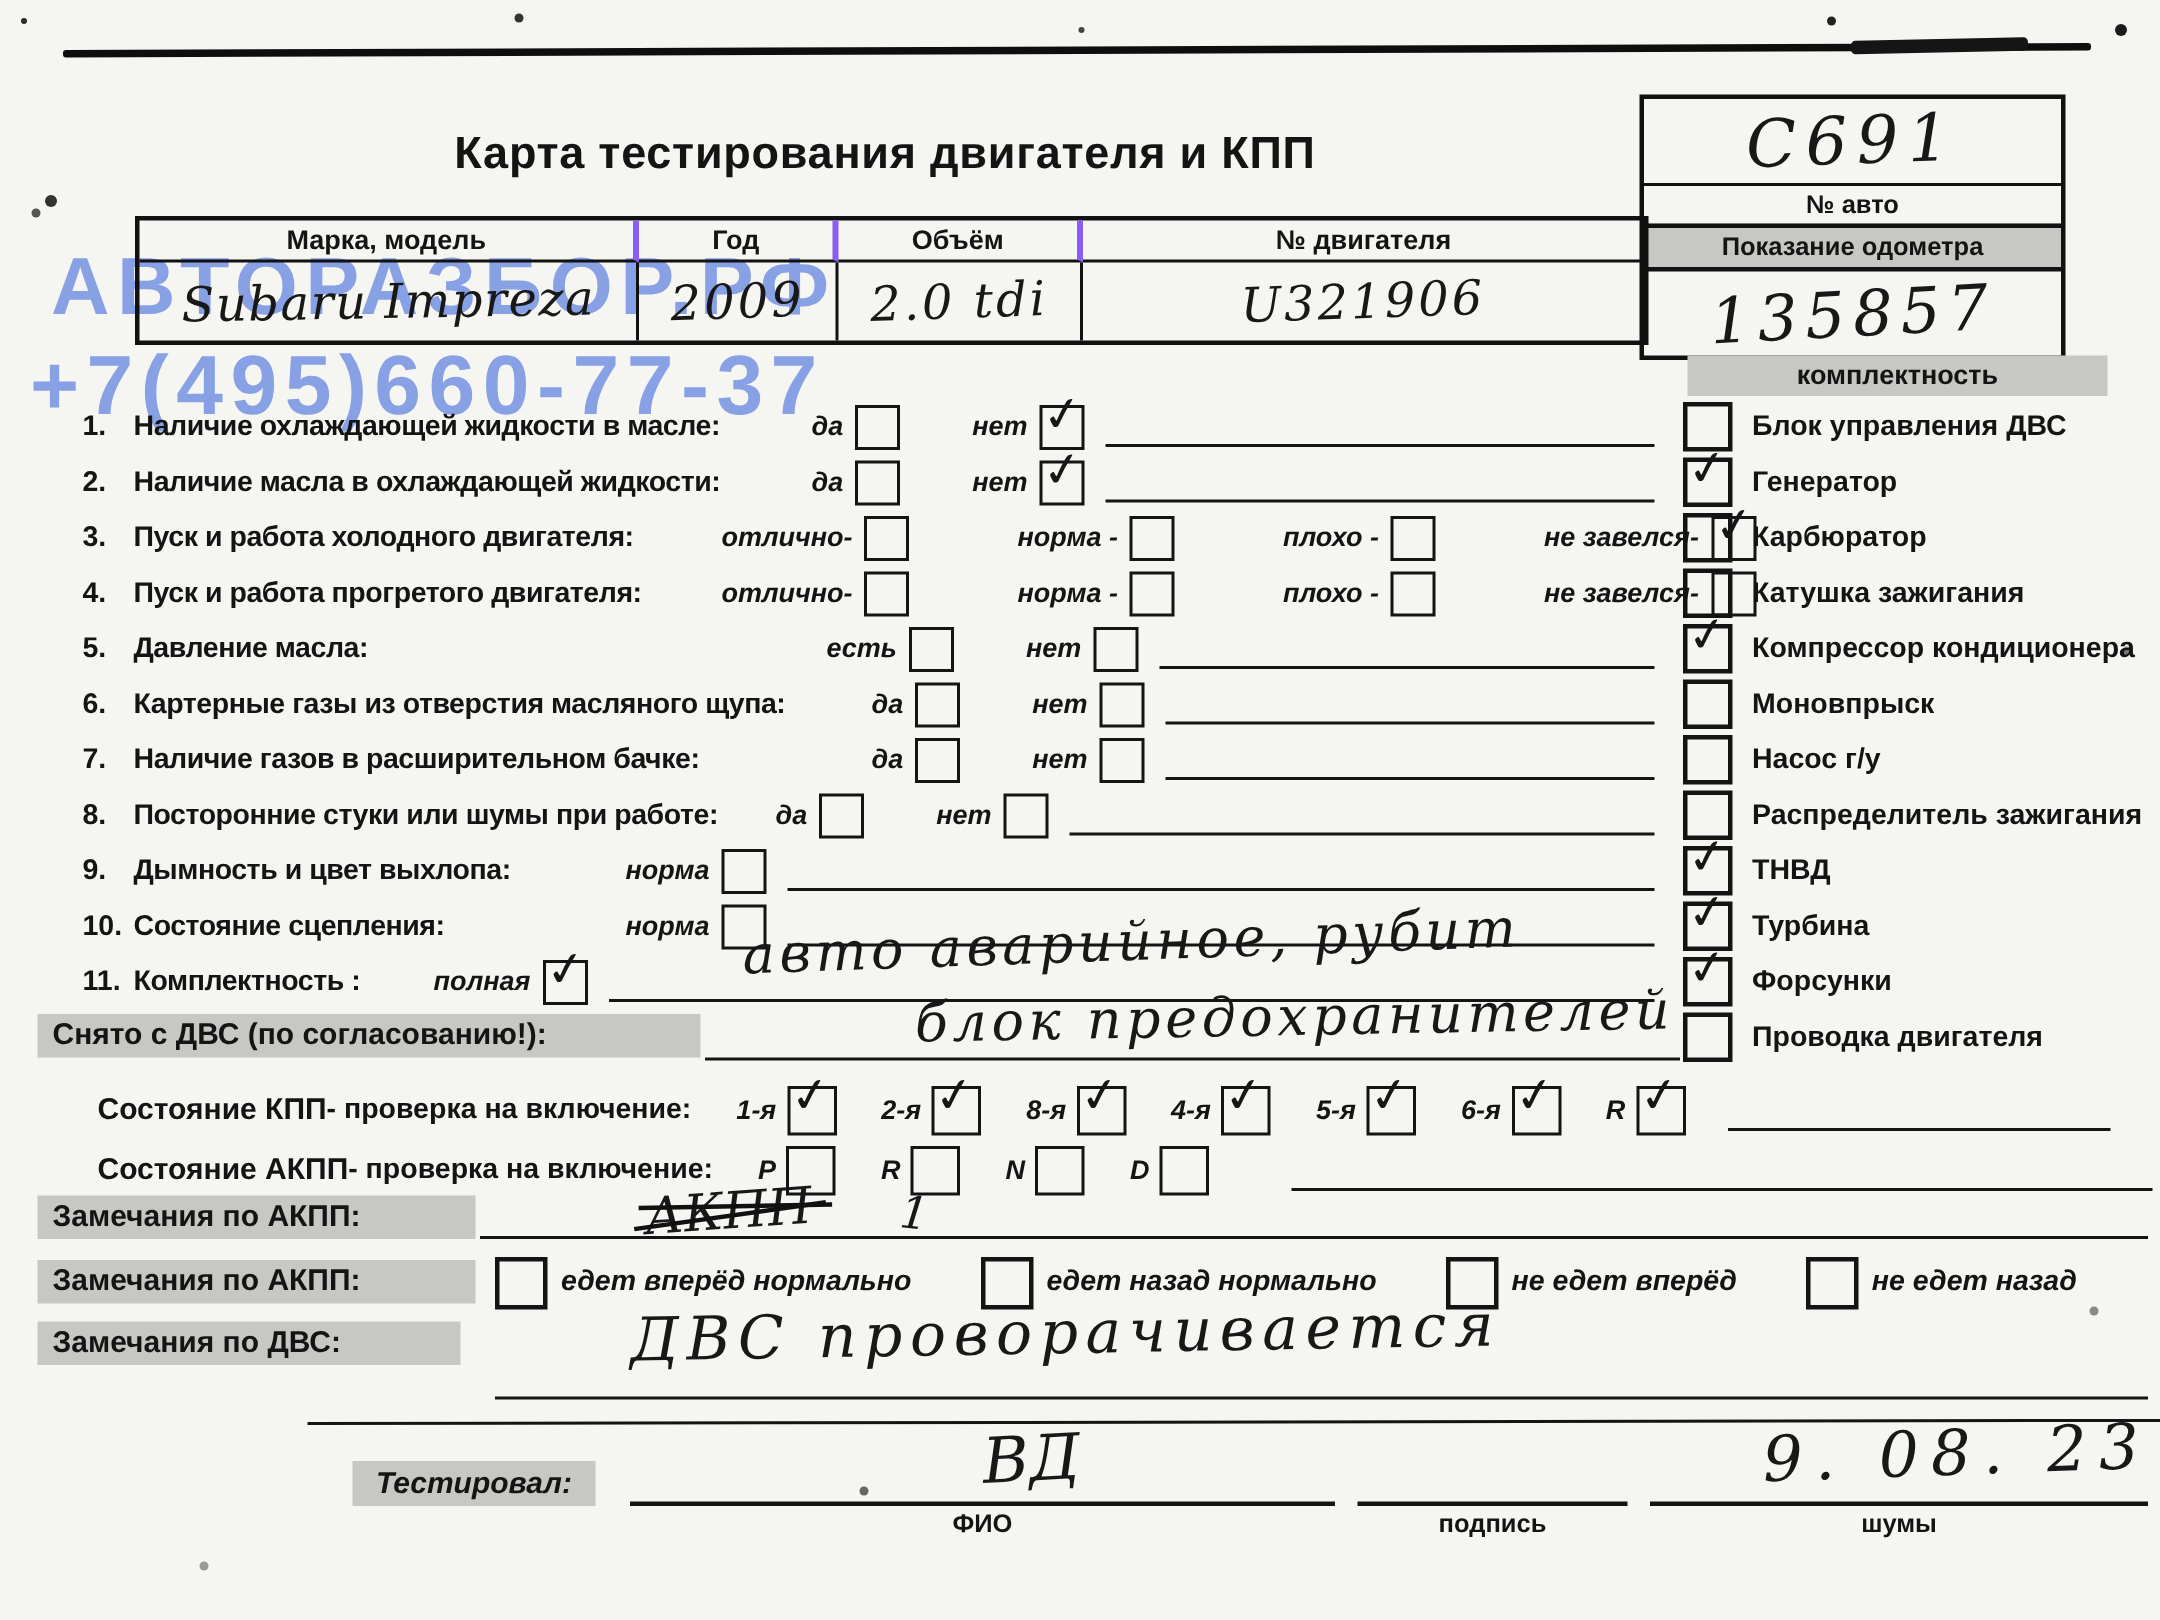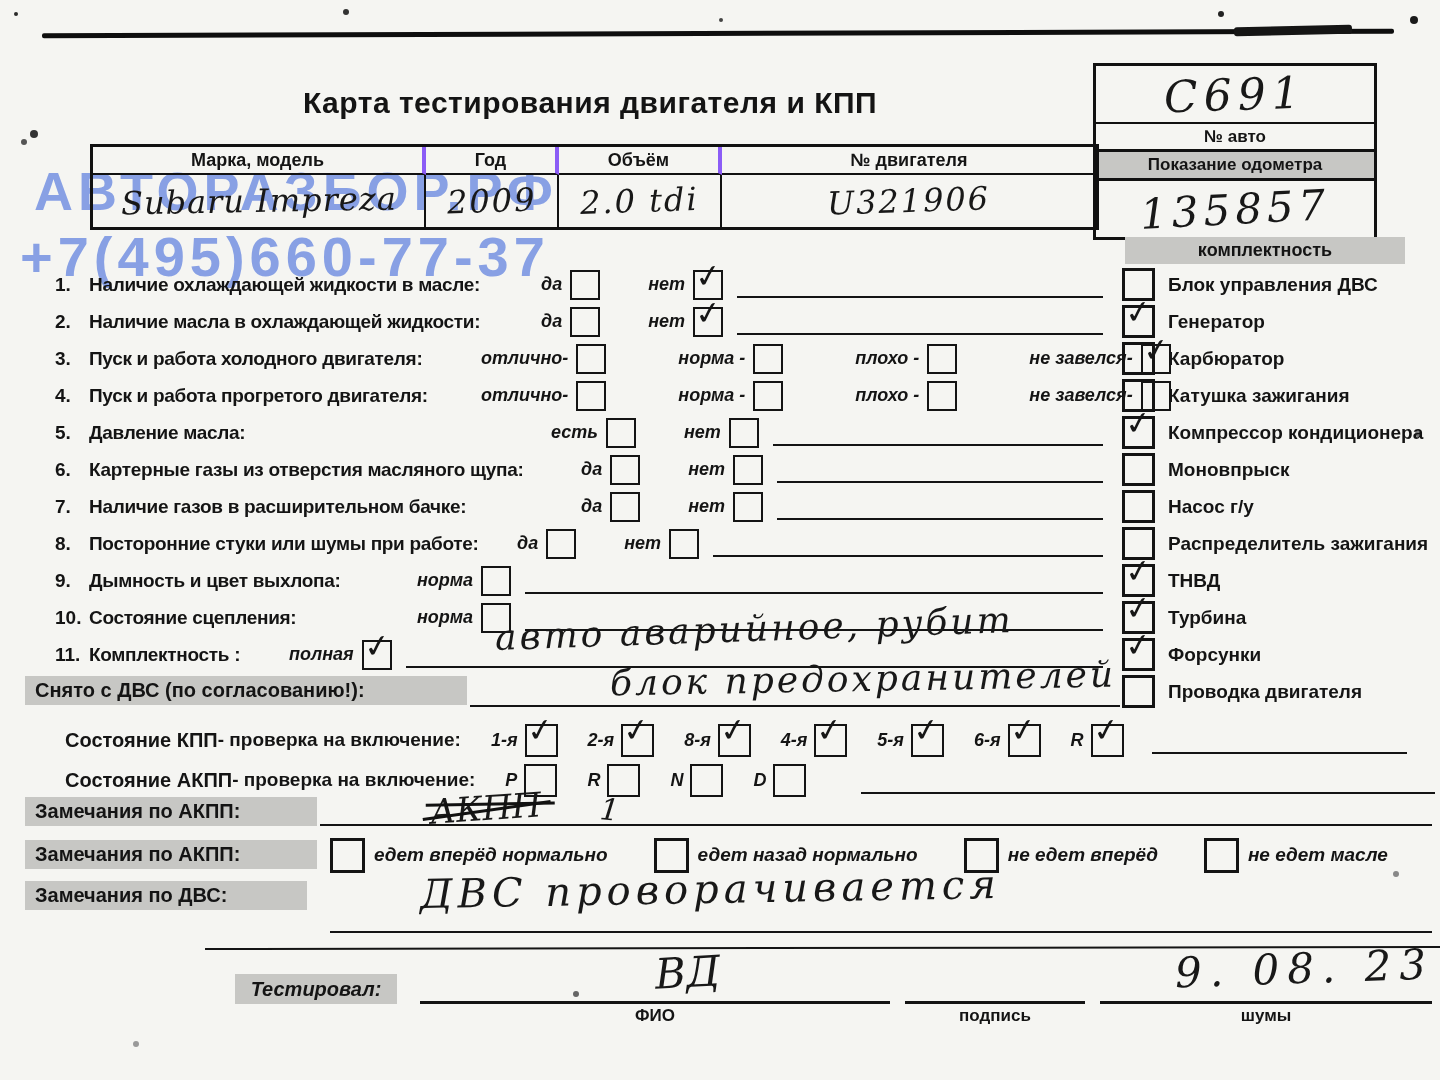--- a/index.html
+++ b/index.html
@@ -511,21 +511,21 @@
   <span class="akpp-opt">
     <span class="box"></span>
     <span class="olabel">едет назад нормально</span>
   </span>
   <span class="akpp-opt">
     <span class="box"></span>
     <span class="olabel">не едет вперёд</span>
   </span>
   <span class="akpp-opt">
     <span class="box"></span>
-    <span class="olabel">не едет масле</span>
+    <span class="olabel">не едет назад</span>
   </span>
     </div>
 
   <div class="z bar bar-dvs gray">Замечания по ДВС:</div>
   <div class="z hline line-dvs"></div>
   <div class="z hand hand-dvs">ДВС проворачивается</div>
 
   <div class="z hline line-foot"></div>
   <div class="z bar bar-tested gray">Тестировал:</div>
   <div class="foot-line fio-line"></div>

